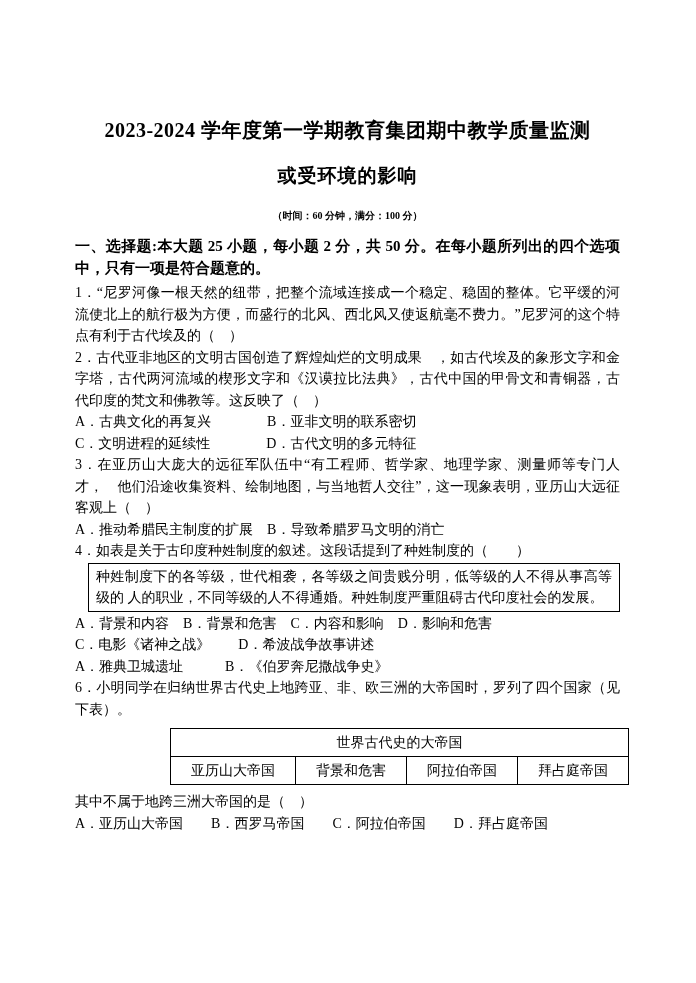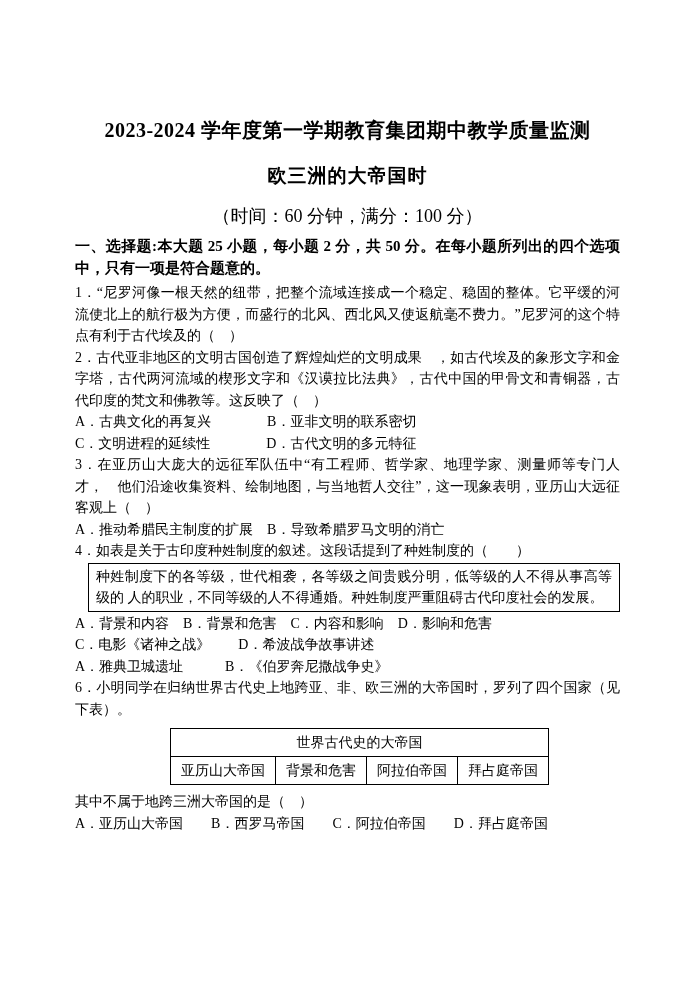--- a/index.html
+++ b/index.html
@@ -29,22 +29,22 @@
   }
   .subtitle {
     font-size: 19px;
     font-weight: bold;
     text-align: center;
     margin: 0 0 17px 0;
     line-height: 26px;
     letter-spacing: 1px;
   }
   .meta {
-    font-size: 18px;
-    font-weight: normal;
+    font-size: 10px;
+    font-weight: bold;
     text-align: center;
     margin: 0 0 9px 0;
     line-height: 20px;
   }
   .section-heading {
     font-size: 15px;
     font-weight: bold;
     margin: 0 0 3px 0;
     line-height: 22px;
     text-align: justify;
@@ -65,36 +65,36 @@
     line-height: 21px;
     text-align: justify;
   }
   .empire-table {
     border-collapse: collapse;
     margin: 8px 0 6px 95px;
     font-size: 14px;
   }
   .empire-table td {
     border: 1px solid #000000;
-    padding: 4px 10px;
+    padding: 4px 20px;
     text-align: center;
     line-height: 19px;
     white-space: nowrap;
   }
   .empire-table .table-title {
     text-align: center;
   }
 </style>
 </head>
 <body>
 
 <div class="page">
 
   <h1 class="title">2023-2024 学年度第一学期教育集团期中教学质量监测</h1>
-  <h2 class="subtitle">欧三洲的大帝国时</h2>
+  <h2 class="subtitle">或受环境的影响</h2>
   <p class="meta">（时间：60 分钟，满分：100 分）</p>
   <p class="section-heading">一、选择题:本大题 25 小题，每小题 2 分，共 50 分。在每小题所列出的四个选项中，只有一项是符合题意的。</p>
 
   <div class="question">
     <p>1．“尼罗河像一根天然的纽带，把整个流域连接成一个稳定、稳固的整体。它平缓的河流使北上的航行极为方便，而盛行的北风、西北风又使返航毫不费力。”尼罗河的这个特点有利于古代埃及的（　）</p>
   </div>
 
   <div class="question">
     <p>2．古代亚非地区的文明古国创造了辉煌灿烂的文明成果　，如古代埃及的象形文字和金字塔，古代两河流域的楔形文字和《汉谟拉比法典》，古代中国的甲骨文和青铜器，古代印度的梵文和佛教等。这反映了（　）</p>
     <p>A．古典文化的再复兴　　　　B．亚非文明的联系密切</p>

